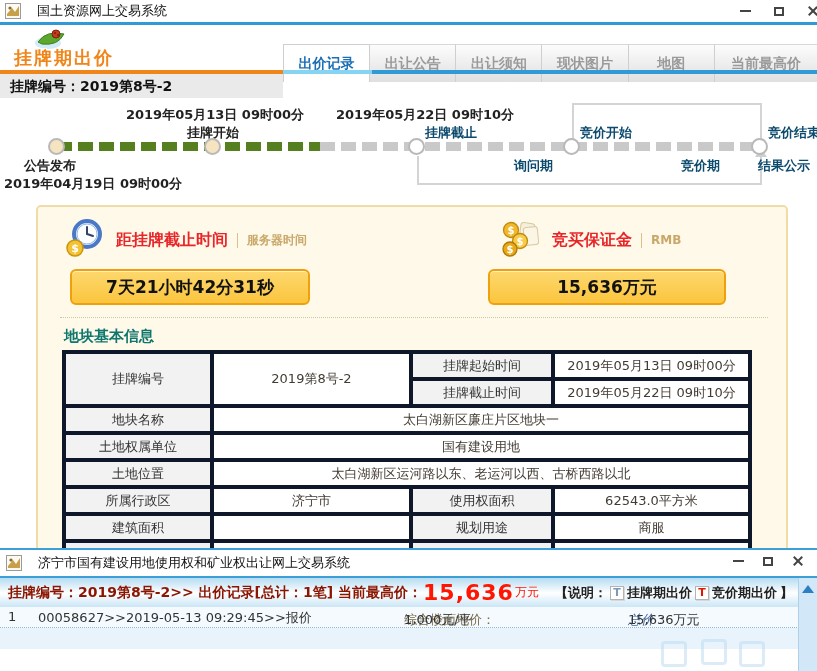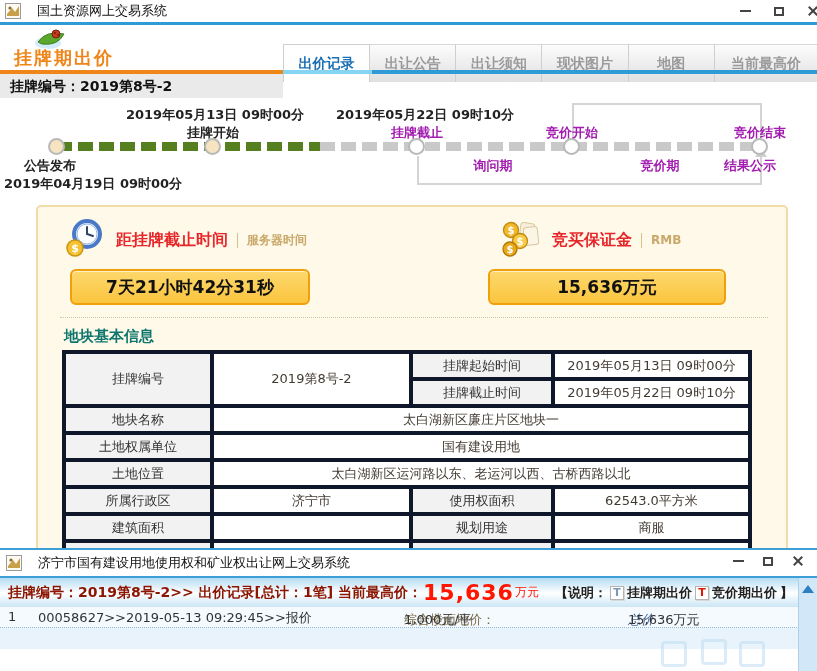--- a/index.html
+++ b/index.html
@@ -56,21 +56,21 @@
   .tl-bar.green { left:57px; width:263px;
     background:repeating-linear-gradient(90deg,#567F1F 0 15px,transparent 15px 21px); }
   .tl-bar.gray { left:320px; width:440px;
     background:repeating-linear-gradient(90deg,#C9C9C9 0 15px,transparent 15px 21px); }
   .tl-dot { position:absolute; top:38px; width:17px; height:17px; border-radius:50%;
     border:2px solid #B9B9B9; z-index:3; }
   .tl-dot.done { background:#F6E3C0; }
   .tl-dot.todo { background:#fff; }
   .tl-text { position:absolute; text-align:center; z-index:2; white-space:nowrap; }
   .tl-dark { color:#222; font-weight:bold; }
-  .tl-gray { color:#a21caf; font-weight:bold; }
+  .tl-gray { color:#0c4a6e; font-weight:bold;text-align:right; }
 
   
   .panel { position:absolute; left:36px; top:205px; width:752px; height:460px;
     background:#FEF9E8; border:2px solid #F0DCA8; border-radius:5px; }
   .panel-head { position:absolute; top:10px; display:flex; align-items:center; }
   .ph-left { left:26px; }
   .ph-right { left:462px; }
   .ph-labels { display:flex; align-items:center; margin-left:10px; }
   .main-label { color:#E8262A; font-size:16px; font-weight:bold; }
   .v-sep { width:1px; height:15px; background:#D9C08C; margin:0 9px; }

